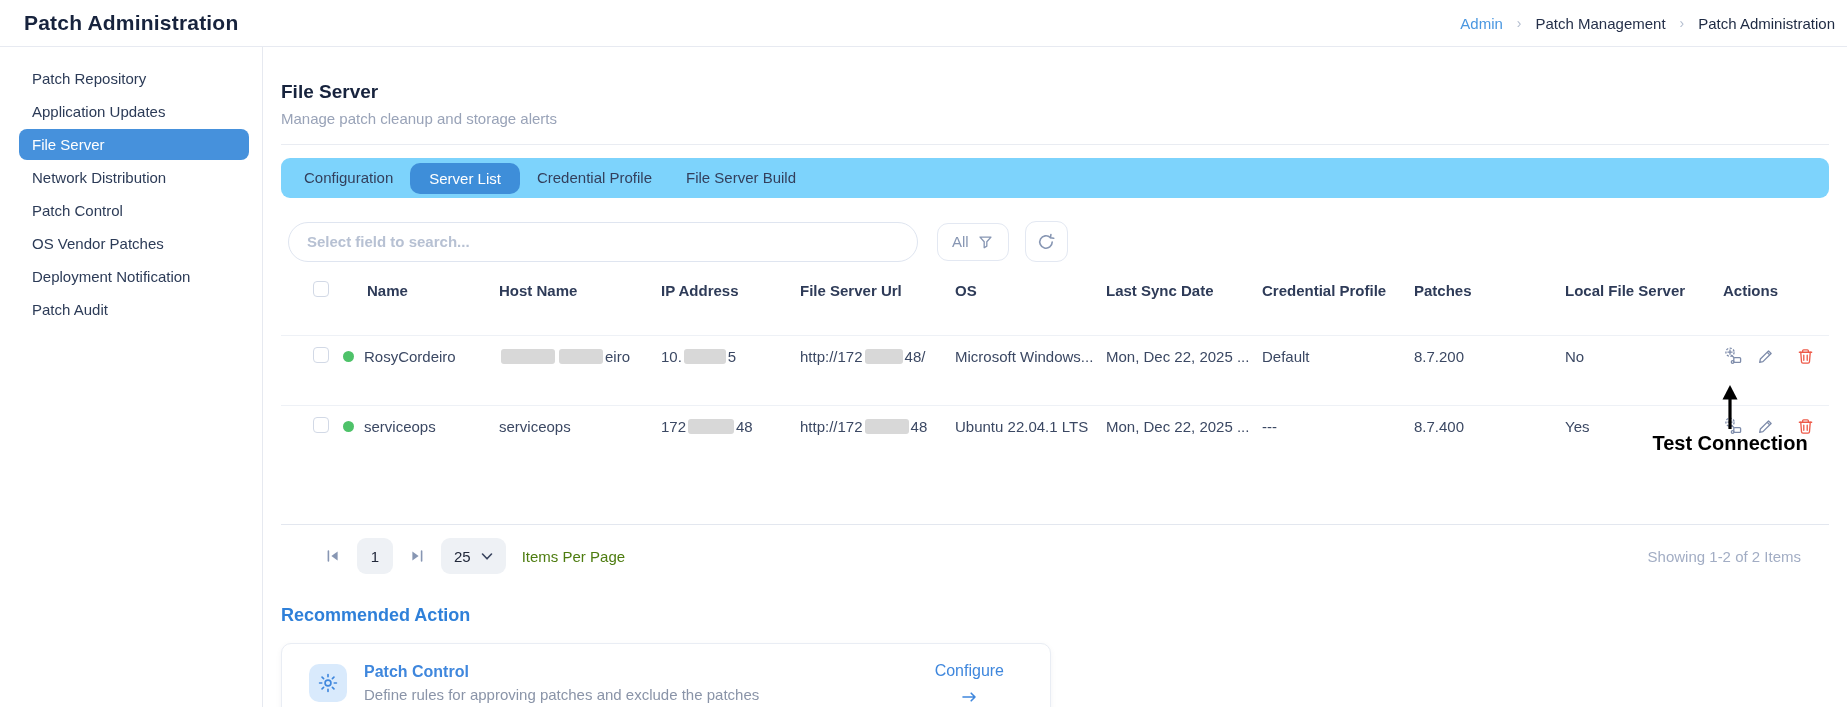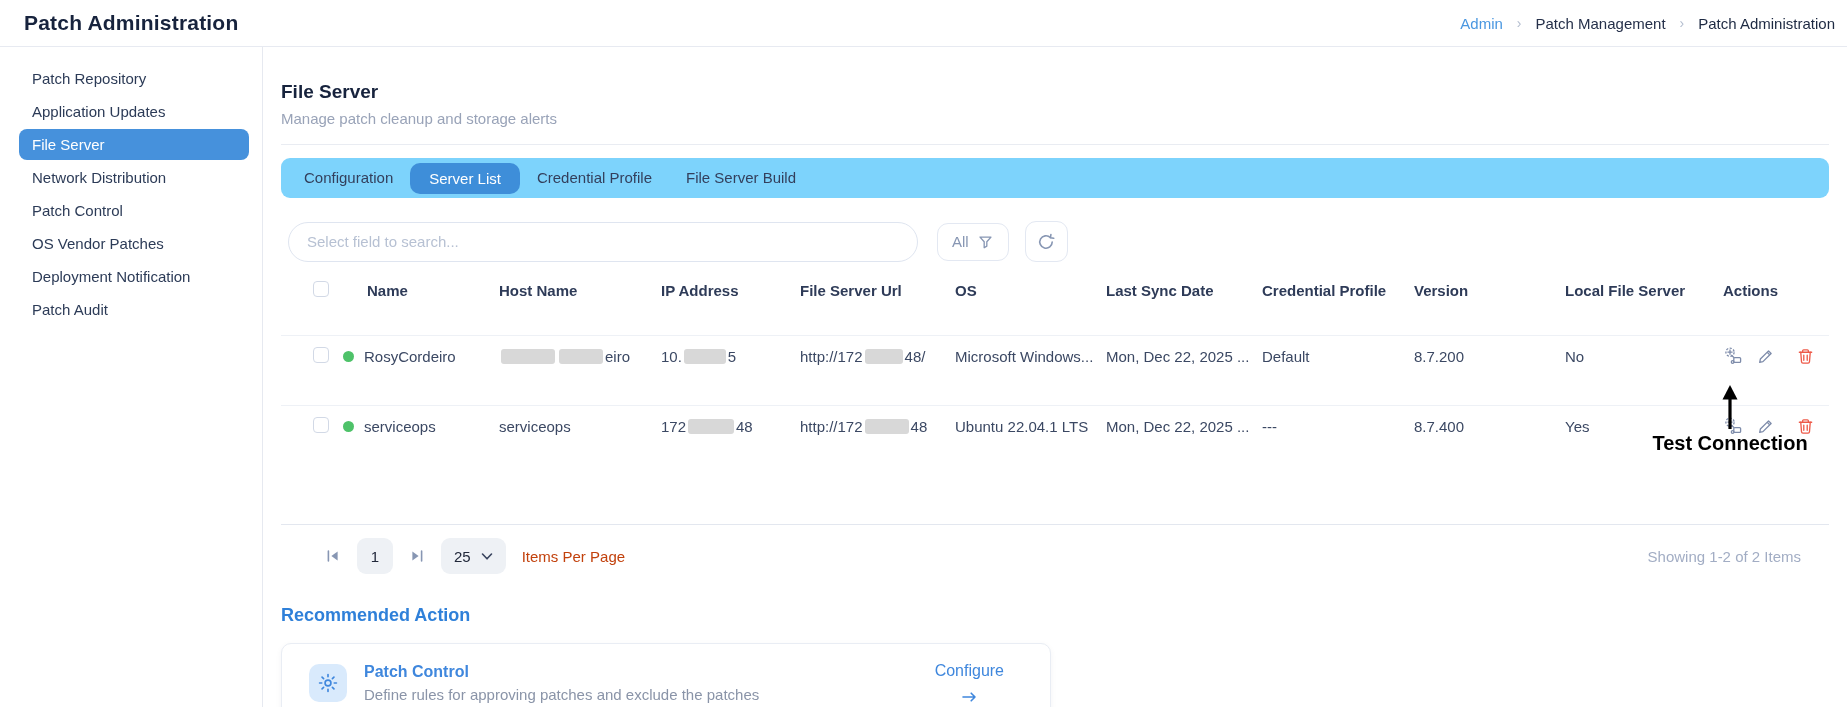--- a/index.html
+++ b/index.html
@@ -35,21 +35,21 @@
   .tabbar { margin-top:13px; background:#7dd3fc; border-radius:9px; height:40px;
             display:flex; align-items:center; padding:0 6px; }
   .tab { padding:0 17px; font-size:15px; color:#333f5c; height:40px; line-height:40px; cursor:pointer; }
   .tab.active { background:#3e8ed9; color:#fff; height:31px; line-height:31px;
                 border-radius:10px; padding:0 19px; }
 
   
   .toolbar { margin-top:23px; display:flex; align-items:center; }
   .search { width:630px; height:40px; margin-left:7px; border:1px solid #dfe5f0; border-radius:20px;
             padding:0 18px; font-size:15px; color:#35425f; outline:none;
-            font-family:"Liberation Sans","DejaVu Sans",sans-serif; }
+            font-family:"Liberation Sans","DejaVu Sans",sans-serif;font-weight:bold; }
   .search::placeholder { color:#b7c1d3; }
   .filter-btn { margin-left:19px; height:38px; border:1px solid #e3e8f2; background:#fff;
                 border-radius:11px; padding:0 14px; display:flex; align-items:center; gap:8px;
                 color:#8796b3; font-size:15px; cursor:pointer;
                 font-family:"Liberation Sans","DejaVu Sans",sans-serif; }
   .refresh-btn { margin-left:16px; width:43px; height:41px; border:1px solid #e3e8f2; background:#fff;
                  border-radius:11px; display:flex; align-items:center; justify-content:center; cursor:pointer; }
 
   
   .grid { display:grid;
@@ -73,21 +73,21 @@
   .table-end-line { margin-top:78px; border-top:1px solid #e3e7ef; }
 
   
   .pager { margin-top:12px; display:flex; align-items:center; gap:16px; padding-left:44px; height:38px; }
   .pg-nav { background:none; border:none; padding:0; cursor:pointer; display:flex; }
   .page-box { width:36px; height:36px; background:#eef1f5; border-radius:9px; display:flex;
               align-items:center; justify-content:center; font-size:15px; color:#21283a; font-weight:500; }
   .perpage { height:36px; background:#eef1f5; border-radius:9px; padding:0 13px; display:flex;
              align-items:center; gap:10px; font-size:15px; color:#21283a; cursor:pointer; border:none;
              font-family:"Liberation Sans","DejaVu Sans",sans-serif; }
-  .items-label { color:#c2410c; font-size:15px;text-align:right; }
+  .items-label { color:#4d7c0f; font-size:15px;text-align:right; }
   .showing { margin-left:auto; margin-right:28px; color:#a2adc4; font-size:15px; }
 
   
   .rec-heading { margin:30px 0 0; font-size:18px; font-weight:700; color:#2f80d9; }
   .rec-card { margin-top:17px; width:770px; height:80px; border:1px solid #e9edf4; border-radius:10px;
               box-shadow:0 2px 6px rgba(30,40,70,.05); display:flex; align-items:center;
               padding:0 40px 0 27px; background:#fff; }
   .rec-icon-sq { width:38px; height:38px; border-radius:10px; background:#d9eafc; display:flex;
                  align-items:center; justify-content:center; flex-shrink:0; }
   .rec-texts { margin-left:17px; }
@@ -163,21 +163,21 @@
     <div>
       <div class="grid thead">
         <div class="th"><span class="checkbox"></span></div>
         <div class="th th-name">Name</div>
         <div class="th">Host Name</div>
         <div class="th">IP Address</div>
         <div class="th">File Server Url</div>
         <div class="th">OS</div>
         <div class="th">Last Sync Date</div>
         <div class="th">Credential Profile</div>
-        <div class="th">Version</div>
+        <div class="th">Patches</div>
         <div class="th">Local File Server</div>
         <div class="th">Actions</div>
       </div>
 
       <div class="grid trow">
         <div class="cell"><span class="checkbox"></span></div>
         <div class="cell name-cell">
           <span class="dot"></span>
           <span>RosyCordeiro</span>
         </div>

